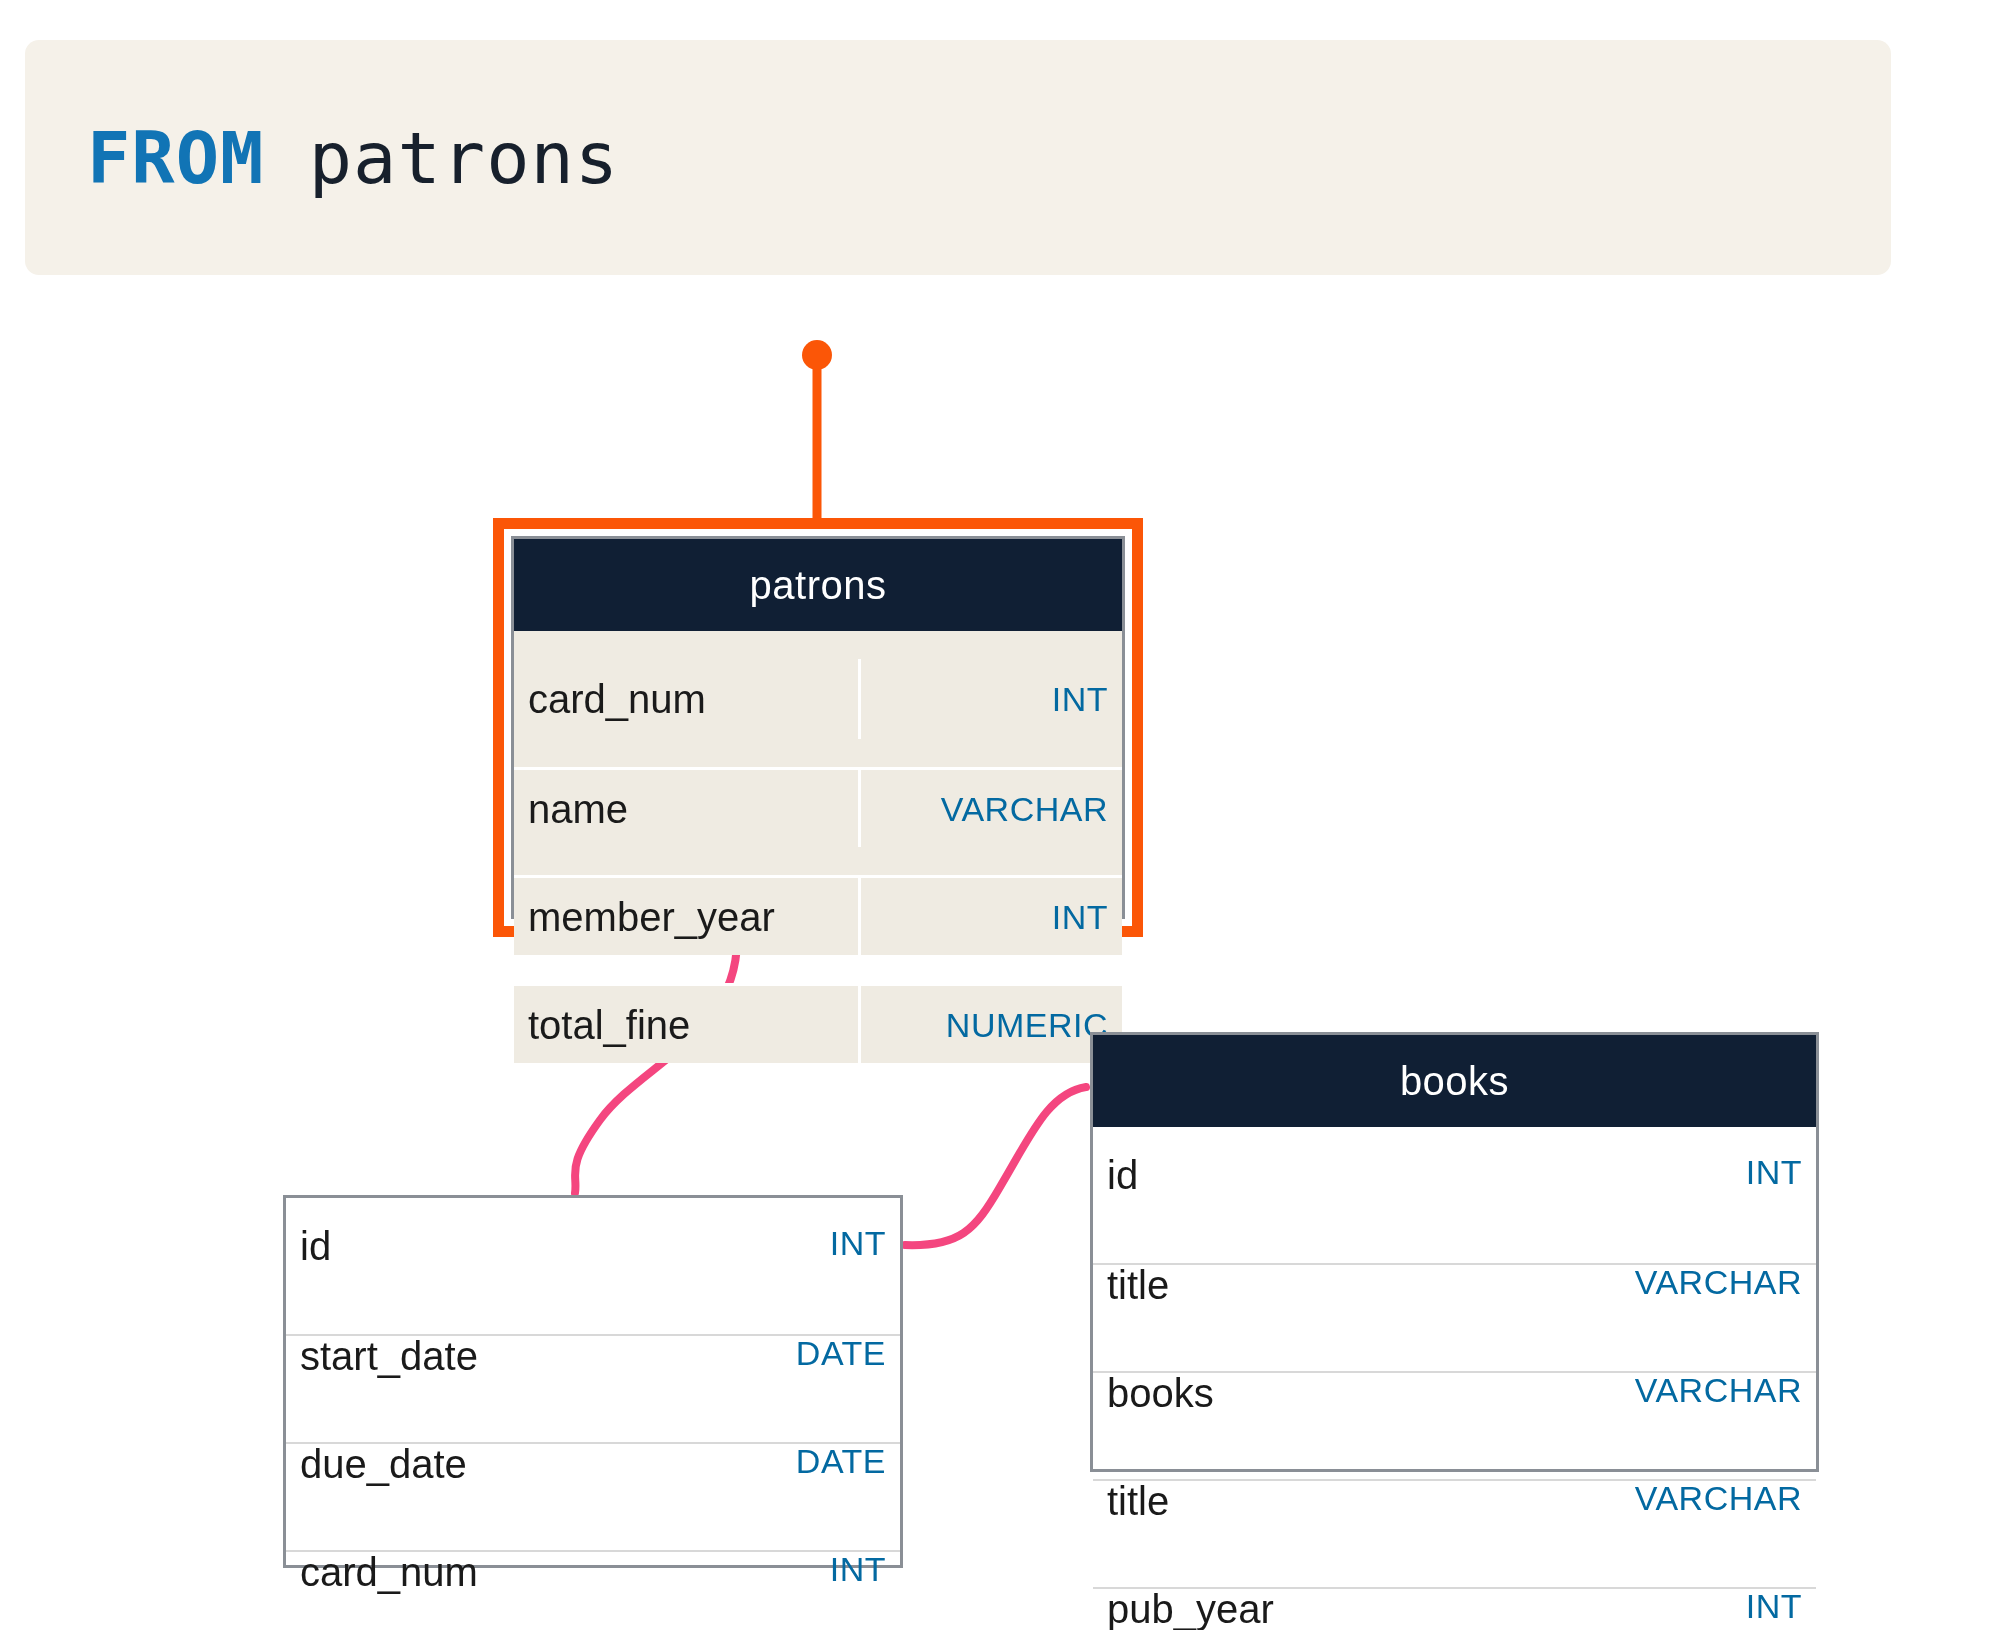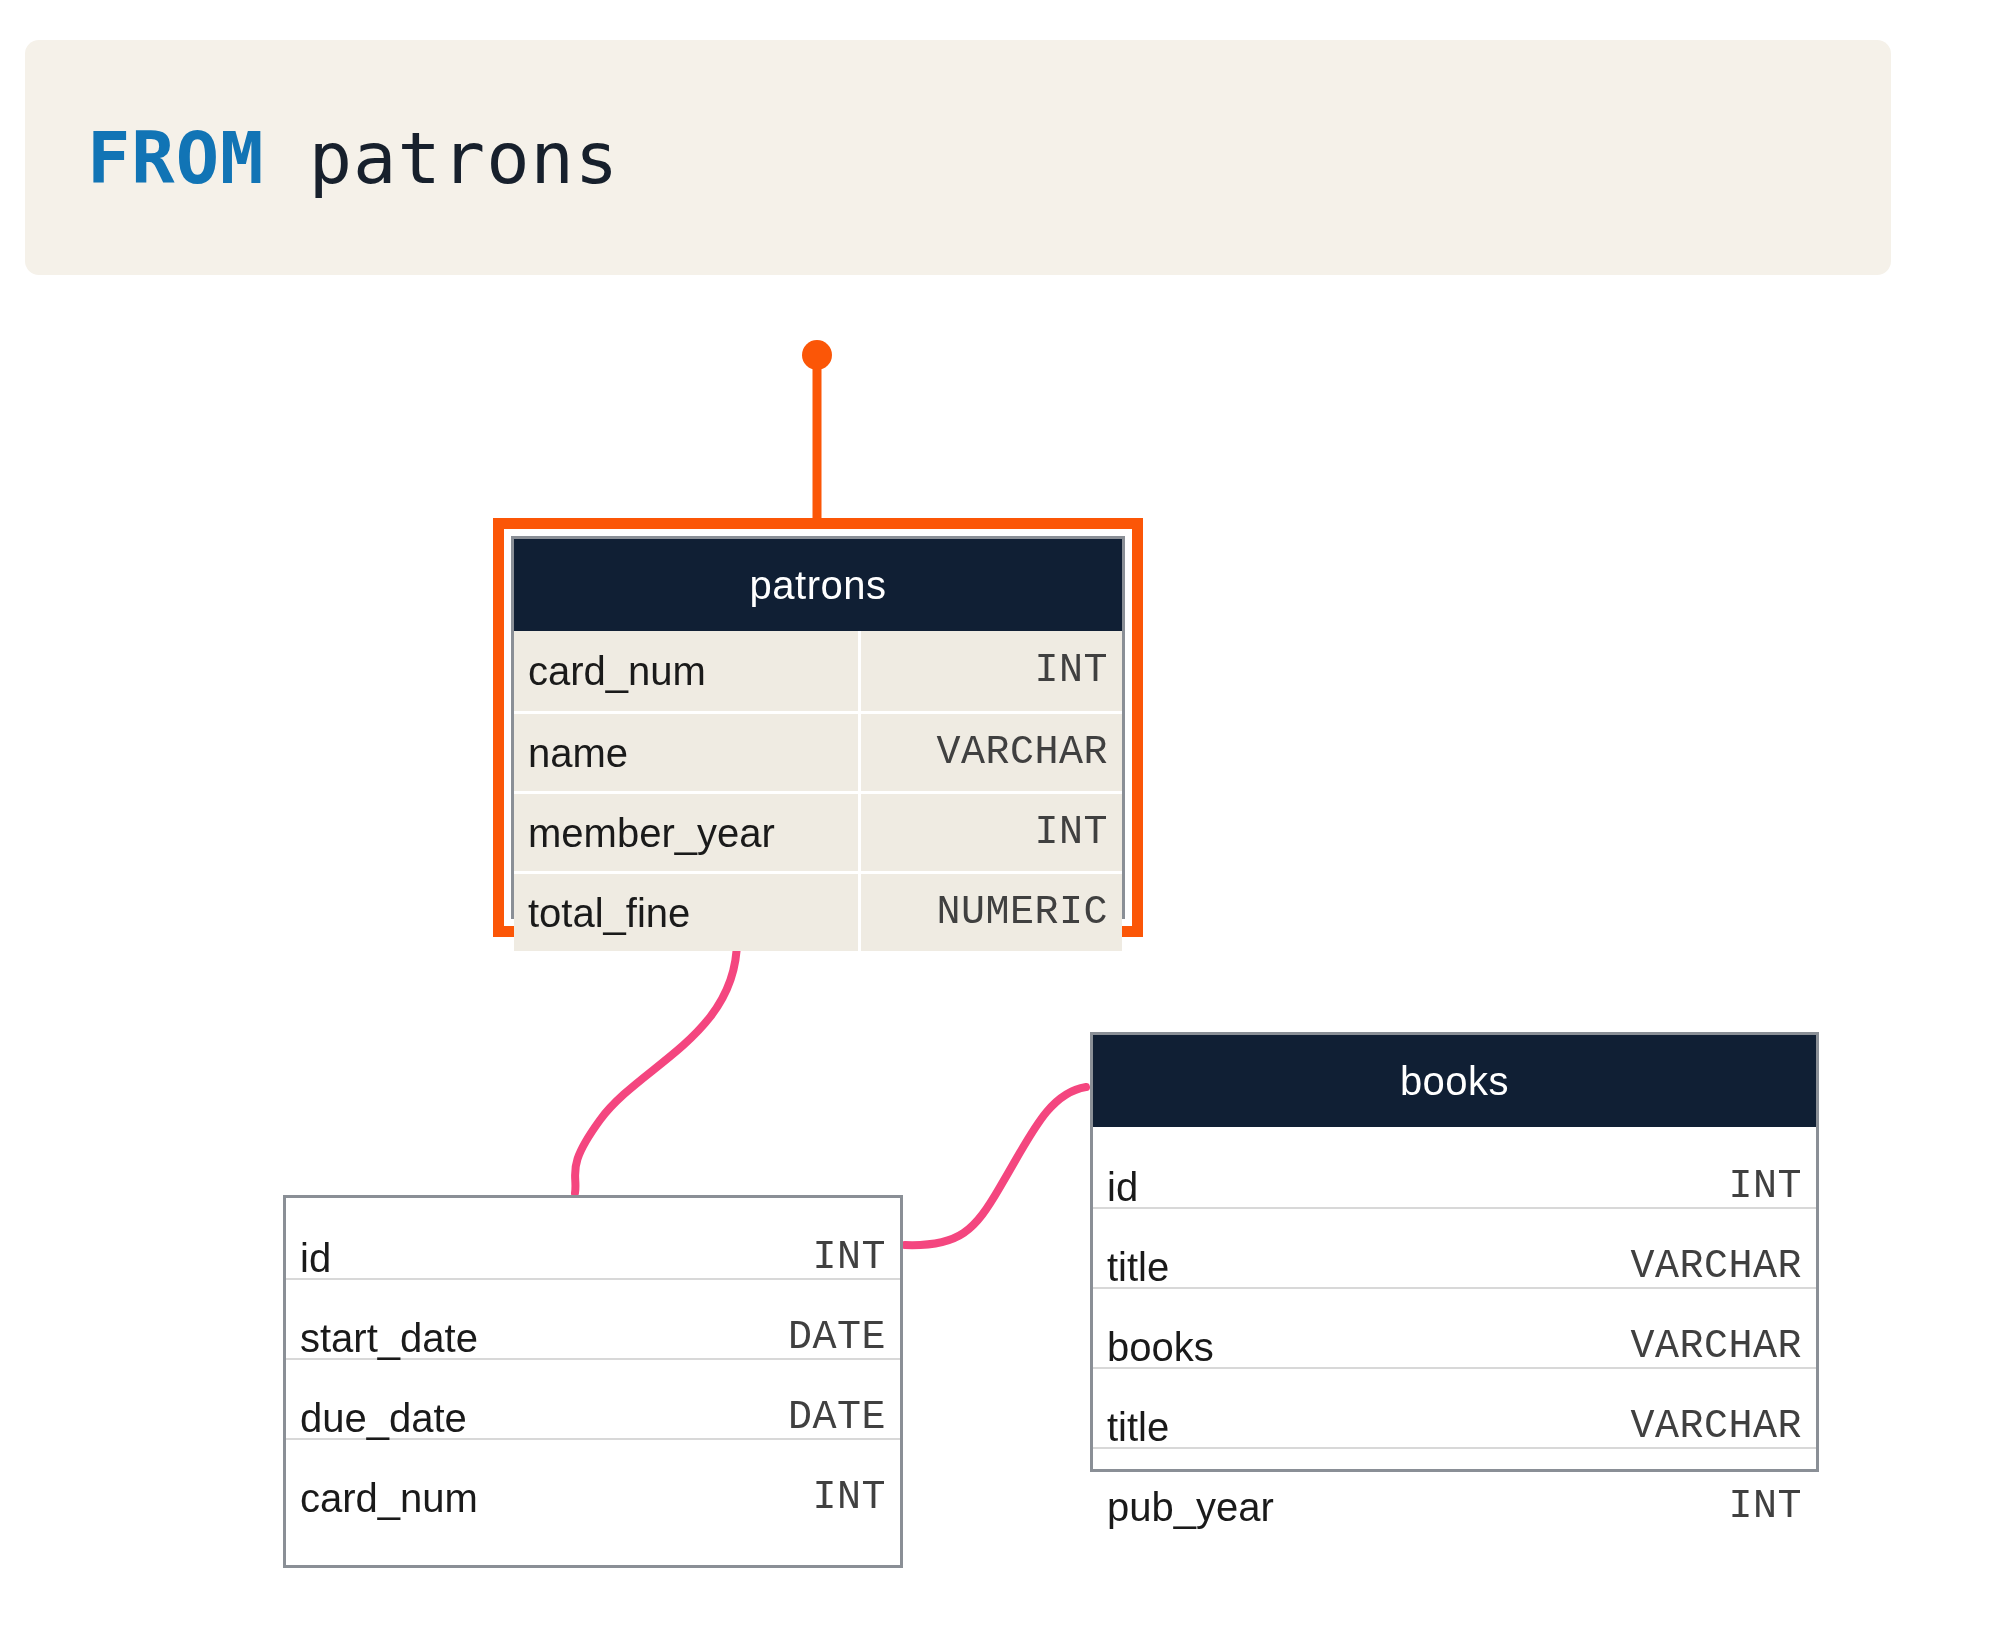--- a/index.html
+++ b/index.html
@@ -75,41 +75,41 @@
     font-size: 40px;
     letter-spacing: 0.5px;
     line-height: 1;
     padding: 26px 0 26px 0;
   }
   .entity-rows {
     display: block;
   }
   .field-row {
     display: flex;
-    align-items: flex-end;
+    align-items: flex-start;
     justify-content: space-between;
     height: 80px;
     padding: 0 14px 0 14px;
     box-sizing: border-box;
     border-top: 2px solid #d8d8d8;
+    margin-top: 28px;
   }
   .field-row:first-child {
     border-top: none;
   }
   .field-name {
     font-size: 40px;
     color: #1a1a1a;
     line-height: 1;
   }
   .field-type {
-    font-size: 40px;
-    color: #404040;
+    font-size: 34px;
+    color: #0369a1;
     line-height: 1;
     letter-spacing: 0.5px;
-    font-family: Liberation Mono, monospace;
   }
 
   
   #entity-patrons-highlight {
     position: absolute;
     left: 493px;
     top: 243px;
     width: 650px;
     height: 419px;
     box-sizing: border-box;

